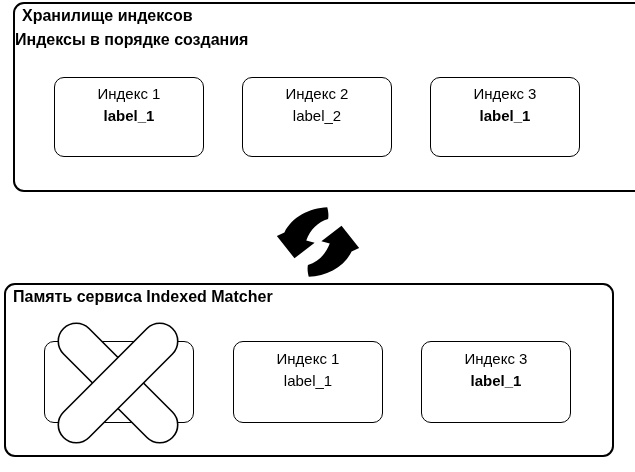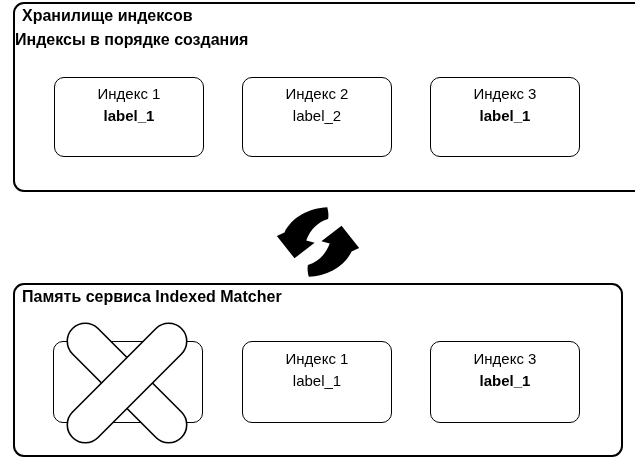--- a/index.html
+++ b/index.html
@@ -5,21 +5,21 @@
   html,body{margin:0;padding:0;background:#ffffff;}
   .page{
     position:relative;width:635px;height:472px;background:#ffffff;
     font-family:"Liberation Sans",sans-serif;color:#000000;overflow:hidden;
   }
   .container{
     position:absolute;border:2px solid #000000;border-radius:11px;
     background:#ffffff;box-sizing:border-box;
   }
   #storage{left:13px;top:2px;width:635px;height:190px;}
-  #memory{left:13px;top:283px;width:610px;height:174px;}
+  #memory{left:4px;top:283px;width:610px;height:174px;}
   .section-title{
     position:absolute;left:7px;top:2px;font-weight:bold;font-size:16px;line-height:20px;
     white-space:nowrap;
   }
   .subtitle{
     position:absolute;left:0;right:0;top:26px;text-align:left;
     font-weight:bold;font-size:16px;line-height:20px;
   }
   .index-box{
     position:absolute;width:150px;height:80px;

